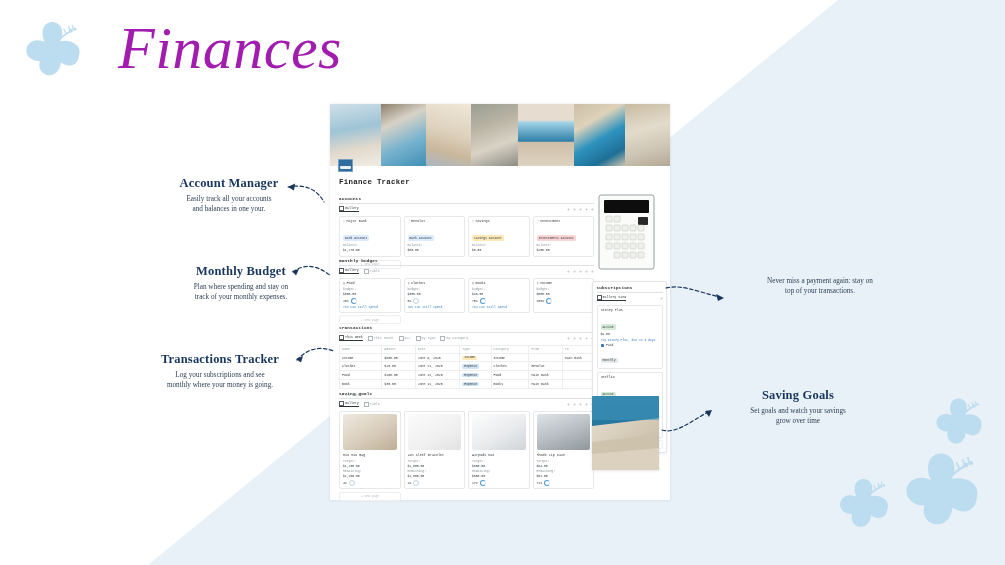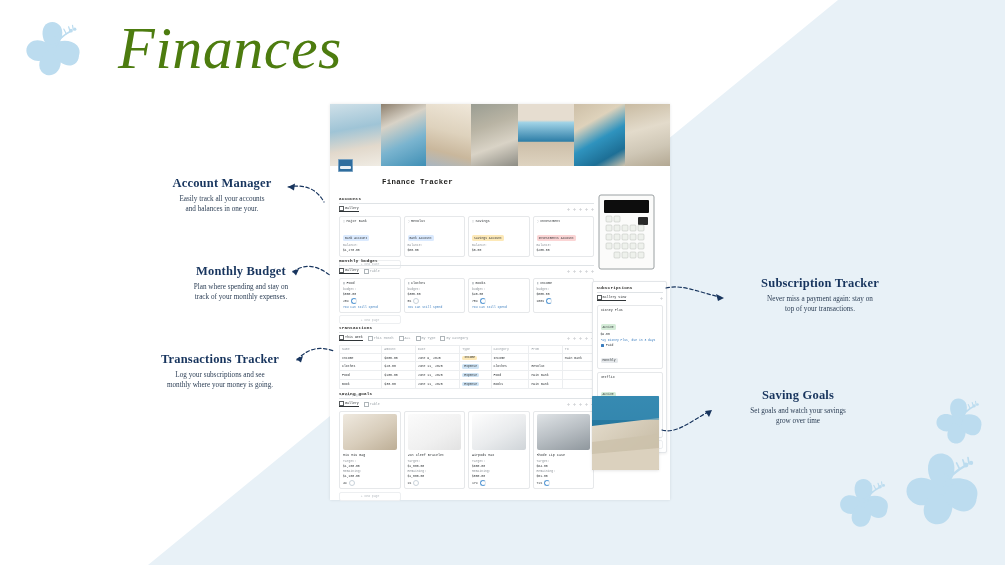--- a/index.html
+++ b/index.html
@@ -10,21 +10,21 @@
   .bg-diag{position:absolute;inset:0;z-index:0;}
   .bg-diag svg{display:block;width:1005px;height:565px;}
 
   
   .hib{position:absolute;z-index:1;}
   .hib svg{display:block;width:100%;height:100%;}
 
   
   .title{position:absolute;left:118px;top:18px;z-index:4;
          font-family:"Liberation Serif",serif;font-style:italic;
-         font-size:60px;color:#4d7c0f;letter-spacing:.5px;line-height:1;text-align:right;}
+         font-size:60px;color:#a21caf;letter-spacing:.5px;line-height:1;text-align:right;}
 
   
   .callout{position:absolute;z-index:6;text-align:center;}
   .callout h3{margin:0 0 3px 0;font-family:"Liberation Serif",serif;
               font-weight:bold;font-size:12.5px;color:#18355e;
               letter-spacing:.2px;white-space:nowrap;}
   .callout p{margin:0;font-family:"Liberation Serif",serif;
              font-size:7.2px;color:#2c3e55;line-height:1.45;}
   .arrow{position:absolute;z-index:6;}
   .arrow svg{display:block;overflow:visible;}
@@ -34,21 +34,21 @@
         background:#fff;z-index:3;box-shadow:0 0 3px rgba(0,0,0,.10);}
   .banner{display:flex;height:62px;width:100%;overflow:hidden;}
   .banner i{display:block;height:100%;}
   .page-icon{position:absolute;left:8px;top:55px;width:15px;height:13px;
              background:#2f6d9e;border-radius:1px;z-index:4;
              box-shadow:inset 0 0 0 1px rgba(255,255,255,.35);}
   .page-icon:after{content:"";position:absolute;left:2px;top:7px;width:11px;
              height:3px;background:#e9eff4;border-radius:1px;}
   .page-title{position:absolute;left:9px;top:74px;
               font-family:"Liberation Mono",monospace;font-size:7.4px;
-              font-weight:bold;color:#1d1d1b;letter-spacing:.3px;margin-left:43px;}
+              font-weight:bold;color:#1d1d1b;letter-spacing:.3px;}
 
   .db{position:absolute;left:9px;width:255px;}
   .db-title{font-family:"Liberation Mono",monospace;font-size:4.3px;
             font-weight:bold;color:#2a2a28;letter-spacing:.2px;
             padding-bottom:1.5px;}
   .db-rule{height:1px;background:#dfe3e6;margin-bottom:2px;}
   .db-bar{display:flex;align-items:center;height:7px;margin-bottom:3px;}
   .vtab{display:flex;align-items:center;gap:1px;margin-right:5px;
         font-family:"Liberation Mono",monospace;font-size:3.3px;
         color:#9aa2a8;white-space:nowrap;}
@@ -602,21 +602,21 @@
       </linearGradient>
     </defs>
     <rect width="67" height="74" fill="url(#sea)"></rect>
     <path d="M0 30 L67 22 L67 74 L0 74 Z" fill="url(#stone)"></path>
     <path d="M0 46 L67 38 L67 74 L0 74 Z" fill="#cdc2ab" opacity=".85"></path>
     <path d="M0 58 L67 52 L67 74 L0 74 Z" fill="#ddd3c0" opacity=".9"></path>
     <rect x="0" y="0" width="67" height="24" fill="#3f93bb" opacity=".55"></rect>
   </svg>
 </div>
 
-<div class="callout" style="left:157px;top:176px;width:130px;">
+<div class="callout" style="left:164px;top:176px;width:130px;">
   <h3>Account Manager</h3>
   <p>Easily track all your accounts</p>
   <p>and balances in one your.</p>
 </div>
 <div class="arrow" style="left:276px;top:182px;width:60px;height:28px;">
   <svg viewBox="0 0 60 28" xmlns="http://www.w3.org/2000/svg">
     <path d="M12 5 C28 2, 40 6, 48 20" stroke="#18355e" stroke-width="1.2" fill="none" stroke-dasharray="3.5,2.5" stroke-linecap="round"></path>
     <polygon points="12,5 19,1.5 18,8.5" fill="#18355e"></polygon>
   </svg>
 </div>
@@ -639,21 +639,20 @@
   <p>monthly where your money is going.</p>
 </div>
 <div class="arrow" style="left:288px;top:344px;width:52px;height:24px;">
   <svg viewBox="0 0 52 24" xmlns="http://www.w3.org/2000/svg">
     <path d="M9 16 C20 4, 32 2, 46 7" stroke="#18355e" stroke-width="1.2" fill="none" stroke-dasharray="3.5,2.5" stroke-linecap="round"></path>
     <polygon points="8,15 15,12 13,18.5" fill="#18355e"></polygon>
   </svg>
 </div>
 
 <div class="callout" style="left:735px;top:276px;width:170px;">
-  <h3>Subscription Tracker</h3>
   <p>Never miss a payment again: stay on</p>
   <p>top of your transactions.</p>
 </div>
 <div class="arrow" style="left:664px;top:282px;width:68px;height:26px;">
   <svg viewBox="0 0 68 26" xmlns="http://www.w3.org/2000/svg">
     <path d="M2 6 C18 2, 34 10, 56 15" stroke="#18355e" stroke-width="1.2" fill="none" stroke-dasharray="3.5,2.5" stroke-linecap="round"></path>
     <polygon points="60,16 52,12 54,19" fill="#18355e"></polygon>
   </svg>
 </div>
 

